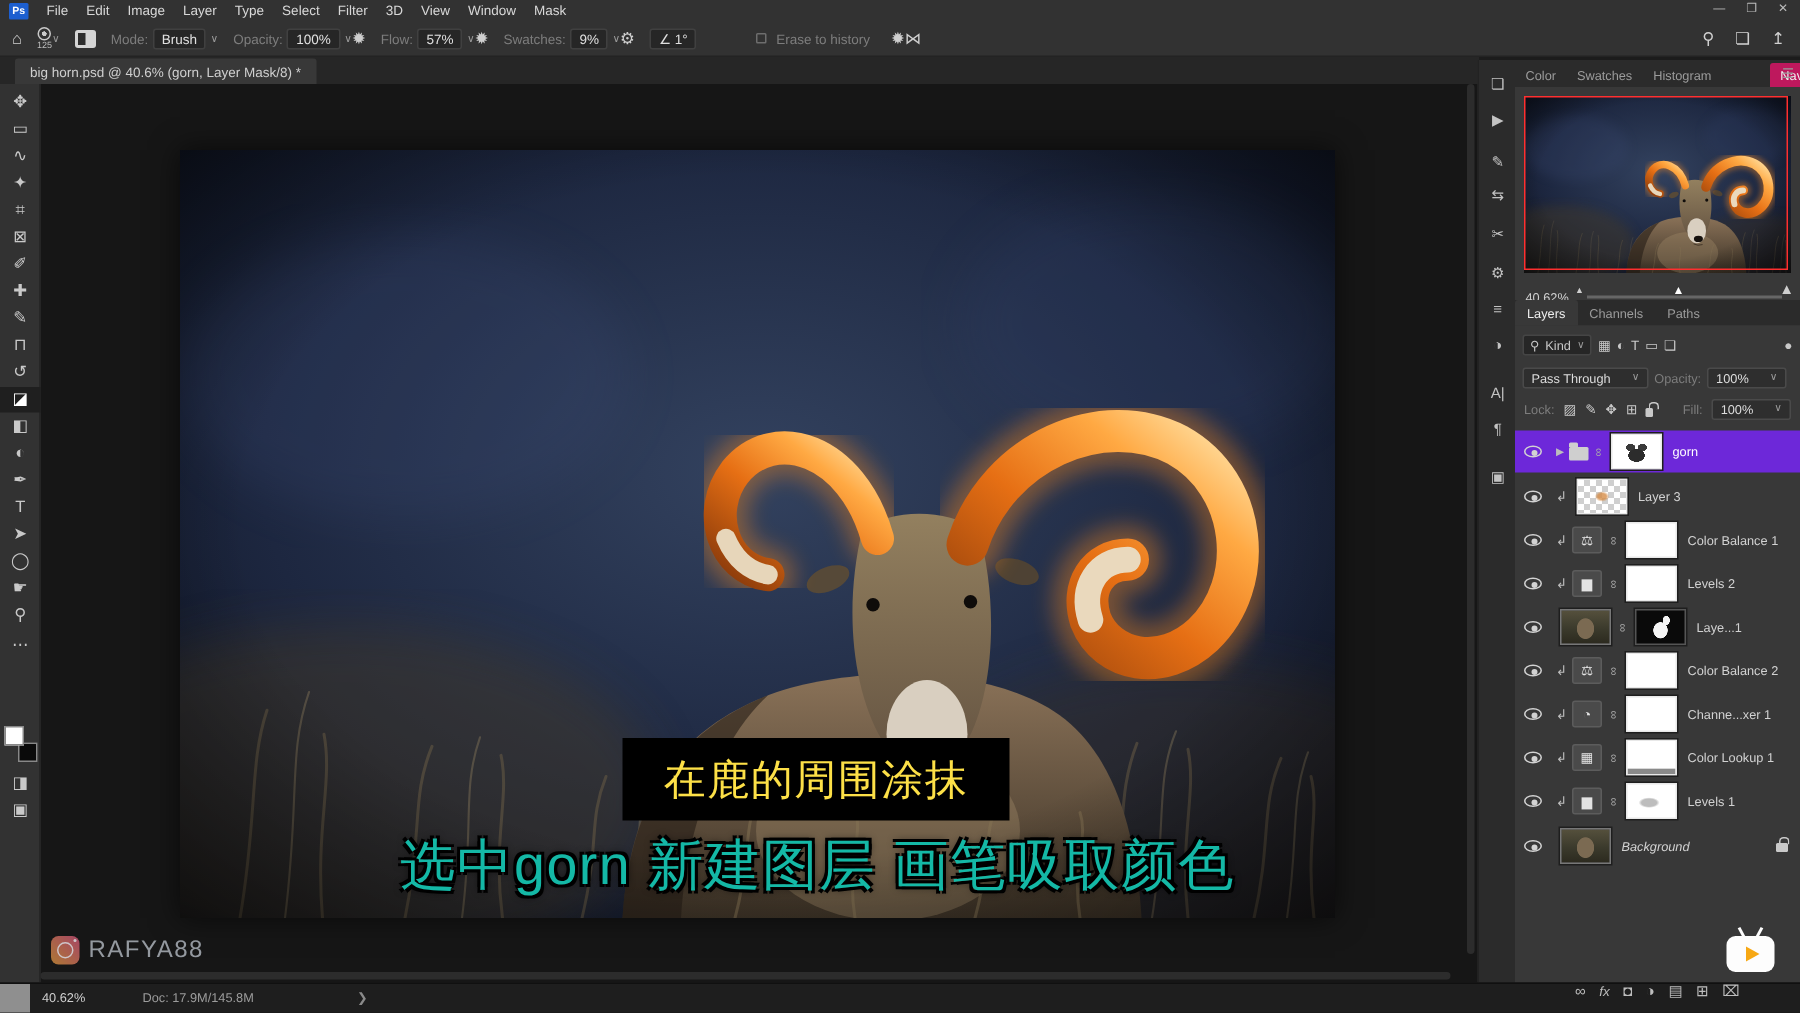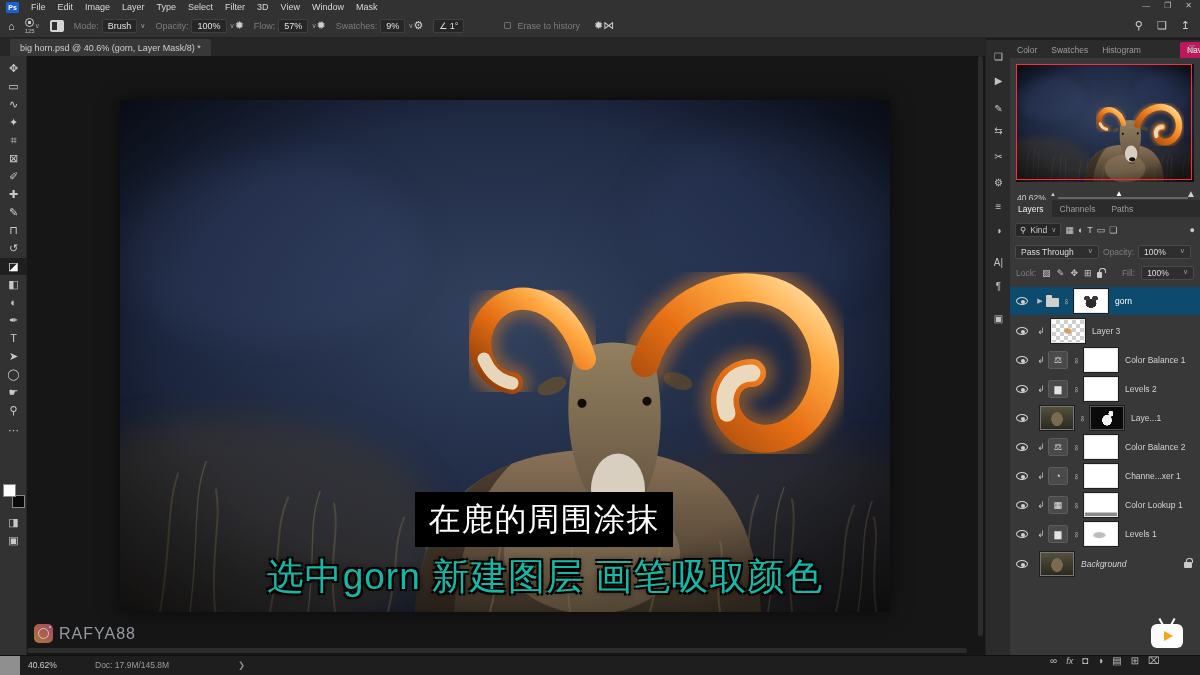--- a/index.html
+++ b/index.html
@@ -49,21 +49,21 @@
   
   .canvas { position:absolute; left:27px; top:56px; width:958px; height:599px; background:#161616; z-index:1; }
   .art-wrap { position:absolute; left:93px; top:44px; width:770px; height:512px; box-shadow:0 0 18px rgba(0,0,0,.6); }
   .art-wrap svg { display:block; }
   .hscroll { position:absolute; left:0; bottom:2px; width:940px; height:5px; background:#2c2c2c; border-radius:3px;}
   .vscroll { position:absolute; right:2px; top:0; width:5px; height:580px; background:#2c2c2c; border-radius:3px;}
 
   
   .sub-band { position:absolute; left:415px; top:492px; width:258px; height:55px; background:#000; z-index:40;
     display:flex; align-items:center; justify-content:center;}
-  .sub1 { color:#ffffff; font-size:32px; font-family:sans-serif; white-space:nowrap; letter-spacing:1px;
+  .sub1 { color:#fde047; font-size:28px; font-family:sans-serif; white-space:nowrap; letter-spacing:1px;
     text-shadow:0 0 3px #000, 1px 1px 0 #000; }
   .sub2 { position:absolute; left:0; top:552px; width:1090px; text-align:center; z-index:40; color:#14b8a6;
     font-size:37px; font-family:sans-serif; white-space:nowrap; letter-spacing:1px;
     text-shadow:-2px -2px 0 #000, 2px -2px 0 #000, -2px 2px 0 #000, 2px 2px 0 #000, 0 0 6px #000; }
   .watermark { position:absolute; left:34px; top:624px; display:flex; align-items:center; gap:6px; z-index:40; opacity:.85;}
   .ig-icon { width:19px; height:19px; border-radius:5px; background:linear-gradient(45deg,#c98a3a,#c04f73);
     position:relative; }
   .ig-icon::before { content:""; position:absolute; left:4px; top:4px; width:9px; height:9px; border:1.5px solid #efe4e8; border-radius:50%; }
   .ig-icon::after { content:""; position:absolute; right:2px; top:2px; width:2px; height:2px; background:#efe4e8; border-radius:50%; }
   .wm-text { color:#aab0b8; font-size:16px; letter-spacing:1px; }
@@ -108,21 +108,21 @@
   .selbox { background:#2e2e2e; border:1px solid #4a4a4a; border-radius:2px; padding:1px 5px; color:#ddd; display:flex; gap:14px;}
   .lockrow { position:absolute; left:0; top:48px; width:190px; height:16px; display:flex; align-items:center;
     font-size:8.5px; color:#b9b9b9; gap:6px; padding:0 6px; }
   .lockglyph { font-size:9px; color:#c9c9c9; }
   .lockicon { width:8px; height:6px; background:#c9c9c9; border-radius:1px; position:relative; margin-top:3px;}
   .lockicon::before { content:""; position:absolute; left:1.5px; top:-4px; width:5px; height:4px;
     border:1.5px solid #c9c9c9; border-bottom:none; border-radius:3px 3px 0 0; }
 
   .layerlist { position:absolute; left:0; top:66px; width:190px; height:372px; }
   .lrow { position:absolute; left:0; width:190px; height:28px; display:flex; align-items:center; font-size:8.5px; color:#d2d2d2; }
-  .lrow.selected { background:#0c4a6e; }
+  .lrow.selected { background:#6d28d9; }
   .eyewrap { width:24px; display:flex; justify-content:center; }
   .eye { width:12px; height:8px; border:1px solid #d2d2d2; border-radius:50%; position:relative; }
   .eye::after { content:""; position:absolute; left:3.5px; top:1.5px; width:4px; height:4px; border-radius:50%; background:#d2d2d2; }
   .clip { width:14px; text-align:center; color:#bdbdbd; font-size:9px; }
   .adjthumb { width:20px; height:18px; background:#4a4a4a; border:1px solid #5c5c5c; border-radius:2px;
     display:flex; align-items:center; justify-content:center; font-size:9px; color:#e3e3e3; margin-right:3px;}
   .chain { color:#aaa; font-size:8px; display:inline-block; transform:rotate(90deg); width:10px; text-align:center;}
   .thumb { width:34px; height:24px; background:#fff; outline:1px solid #1e1e1e; border:1px solid #e8e8e8; margin:0 3px; position:relative;}
   .thumb.mask-specks { background:#fff radial-gradient(circle at 40% 80%, #222 0 1.5px, transparent 2px),
     radial-gradient(circle at 55% 70%, #333 0 2px, transparent 3px); }

